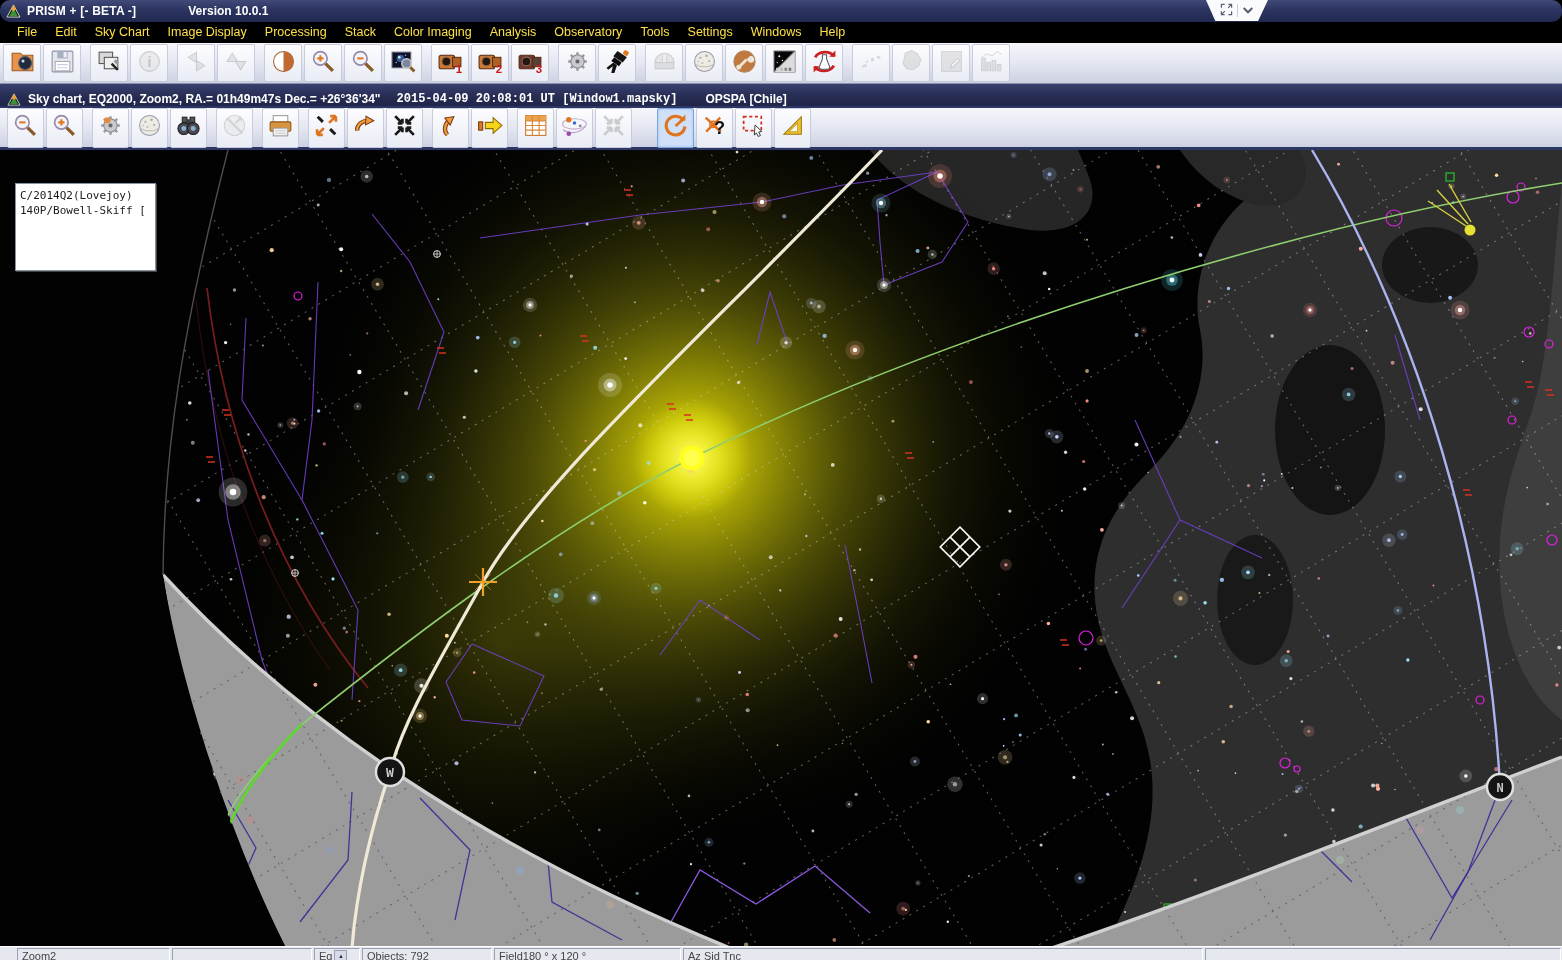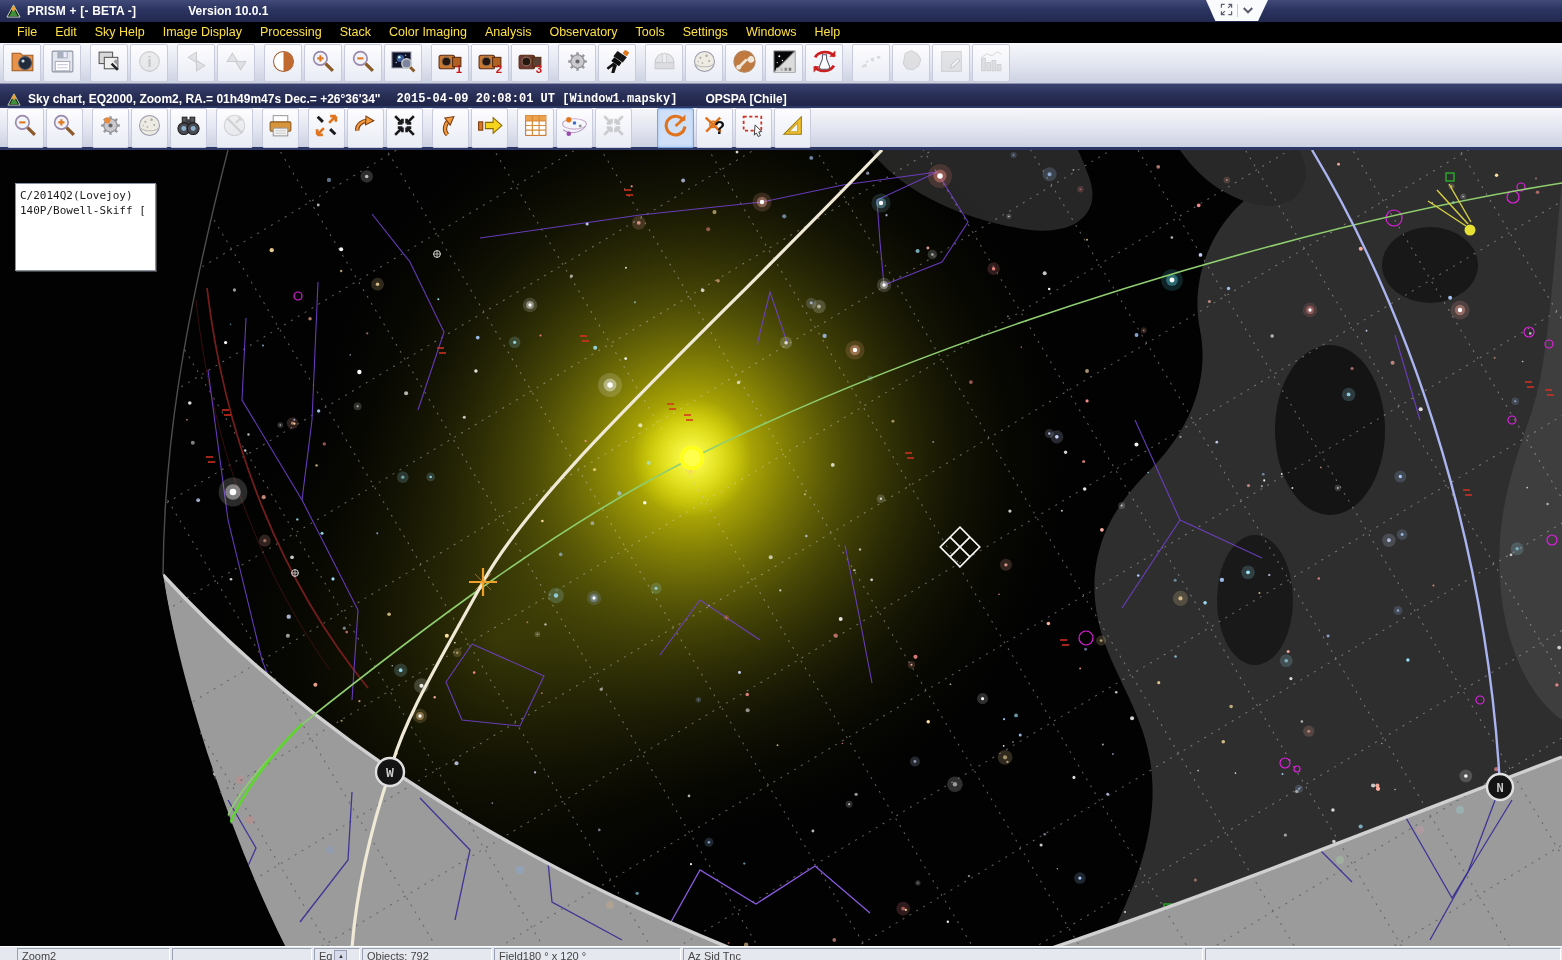--- a/index.html
+++ b/index.html
@@ -3,21 +3,21 @@
 <meta charset="utf-8">
 <style>
   * { margin:0; padding:0; box-sizing:border-box; }
   html,body { width:1562px; height:960px; overflow:hidden; background:#000;
               font-family:"Liberation Sans", sans-serif; }
   #app { position:relative; width:1562px; height:960px; background:#000; }
 
   
   .titlebar { position:absolute; left:0; top:0; width:1562px; height:22px;
     background:linear-gradient(#414a78,#2b3360 45%,#222950);
-    display:flex; align-items:center; color:#fff; font-size:12px; font-weight:bold; }
+    display:flex; align-items:center; color:#fff; font-size:12px; font-weight:bold;border-radius:10px; }
   .titlebar .logo { margin:0 6px 0 6px; display:flex; }
   .titlebar .ttl { letter-spacing:.2px; }
   .titlebar .ver { margin-left:52px; }
   .tb-tab { position:absolute; left:1206px; top:0; width:62px; height:21px;
     background:#fafbfd; clip-path:polygon(0 0,100% 0,84% 100%,15% 100%);
     display:flex; align-items:center; justify-content:center; gap:4px; }
   .tb-tab .sep { width:1px; height:13px; background:#c8ccd8; }
 
   
   .menubar { position:absolute; left:0; top:22px; width:1562px; height:21px;
@@ -90,21 +90,21 @@
         <svg width="12" height="9" viewBox="0 0 14 9">
             <path d="M2 1.5l5 5 5-5" stroke="#5a6070" stroke-width="2.4" fill="none"></path>
           </svg>
       </span>
     </div>
   </div>
 
   <div class="menubar" id="menubar">
       <span class="mi">File</span>
       <span class="mi">Edit</span>
-      <span class="mi">Sky Help</span>
+      <span class="mi">Sky Chart</span>
       <span class="mi">Image Display</span>
       <span class="mi">Processing</span>
       <span class="mi">Stack</span>
       <span class="mi">Color Imaging</span>
       <span class="mi">Analysis</span>
       <span class="mi">Observatory</span>
       <span class="mi">Tools</span>
       <span class="mi">Settings</span>
       <span class="mi">Windows</span>
       <span class="mi">Help</span>

